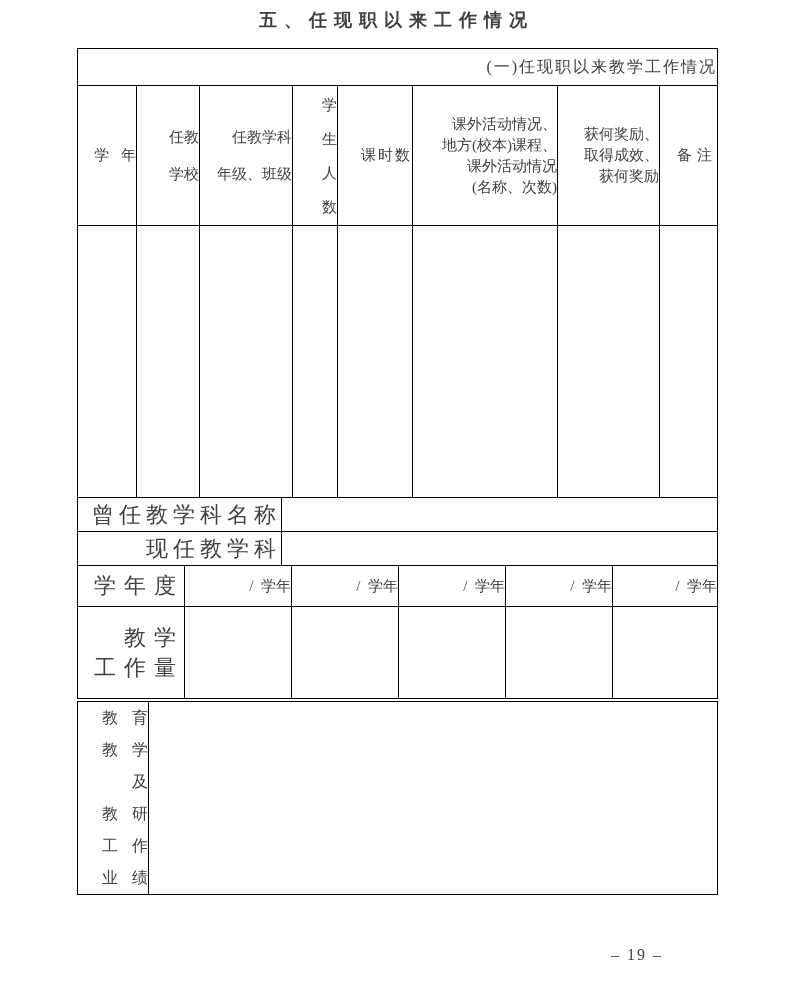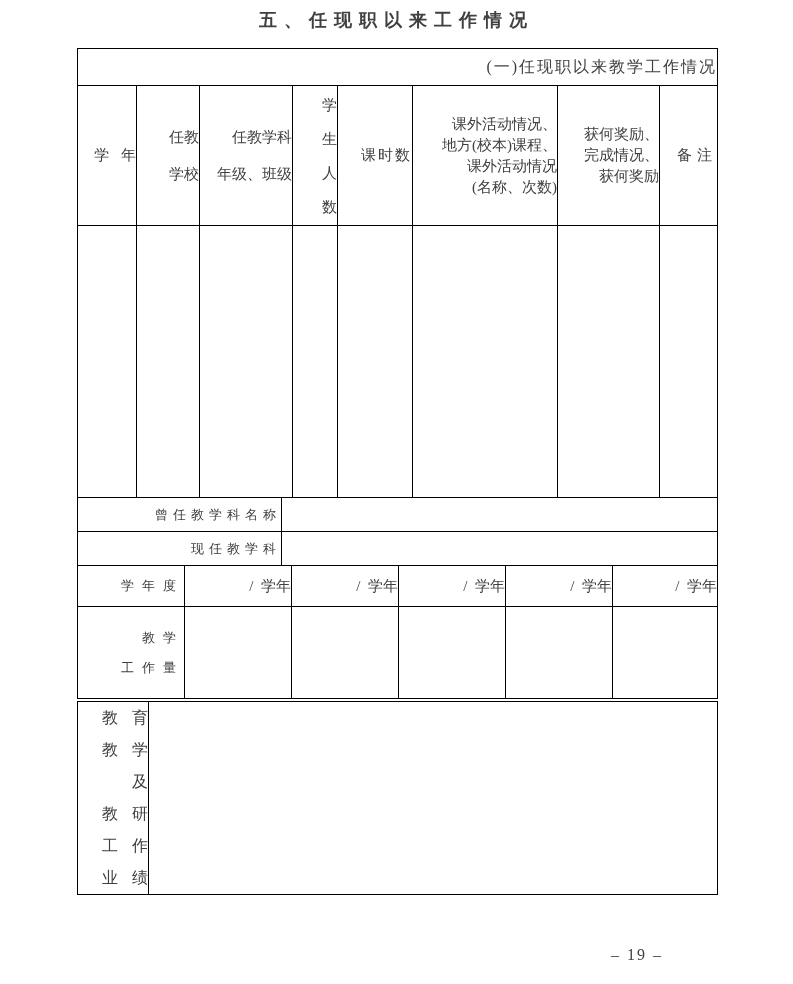--- a/index.html
+++ b/index.html
@@ -52,21 +52,21 @@
   .hdr-row td { height: 139px; }
   .body-row td { height: 271px; }
   .line { line-height: 21px; }
   .lh-wide .line { line-height: 37px; }
   .lh-vert .line { line-height: 34px; }
   .ws6 { word-spacing: 8px; }
   .ls2 { letter-spacing: 2px; }
   .ls5 { letter-spacing: 5px; }
   .ls8 { letter-spacing: 8px; }
   .subj-row td { height: 33px; }
-  .subj-label { font-size: 13px; }
+  .subj-label { font-size: 22px; }
   .year-row td { height: 40px; margin-top: 17px; }
   .year-cell { white-space: pre; }
   .workload-row td { height: 91px; }
   .workload-label .line { line-height: 30px; letter-spacing: 8px; }
   .ach-row td { height: 191px; }
   .ach-label .line { line-height: 32px; word-spacing: 10px; font-size: 16px; }
   .page-number {
     position: absolute;
     left: 611px;
     top: 946px;
@@ -116,21 +116,21 @@
         </td>
         <td class="ls2">课时数</td>
         <td>
           <div class="line">课外活动情况、</div>
           <div class="line">地方(校本)课程、</div>
           <div class="line">课外活动情况</div>
           <div class="line">(名称、次数)</div>
         </td>
         <td>
           <div class="line">获何奖励、</div>
-          <div class="line">完成情况、</div>
+          <div class="line">取得成效、</div>
           <div class="line">获何奖励</div>
         </td>
         <td class="ls5">备注</td>
       </tr>
       <tr class="body-row">
         <td></td>
         <td></td>
         <td></td>
         <td></td>
         <td></td>

